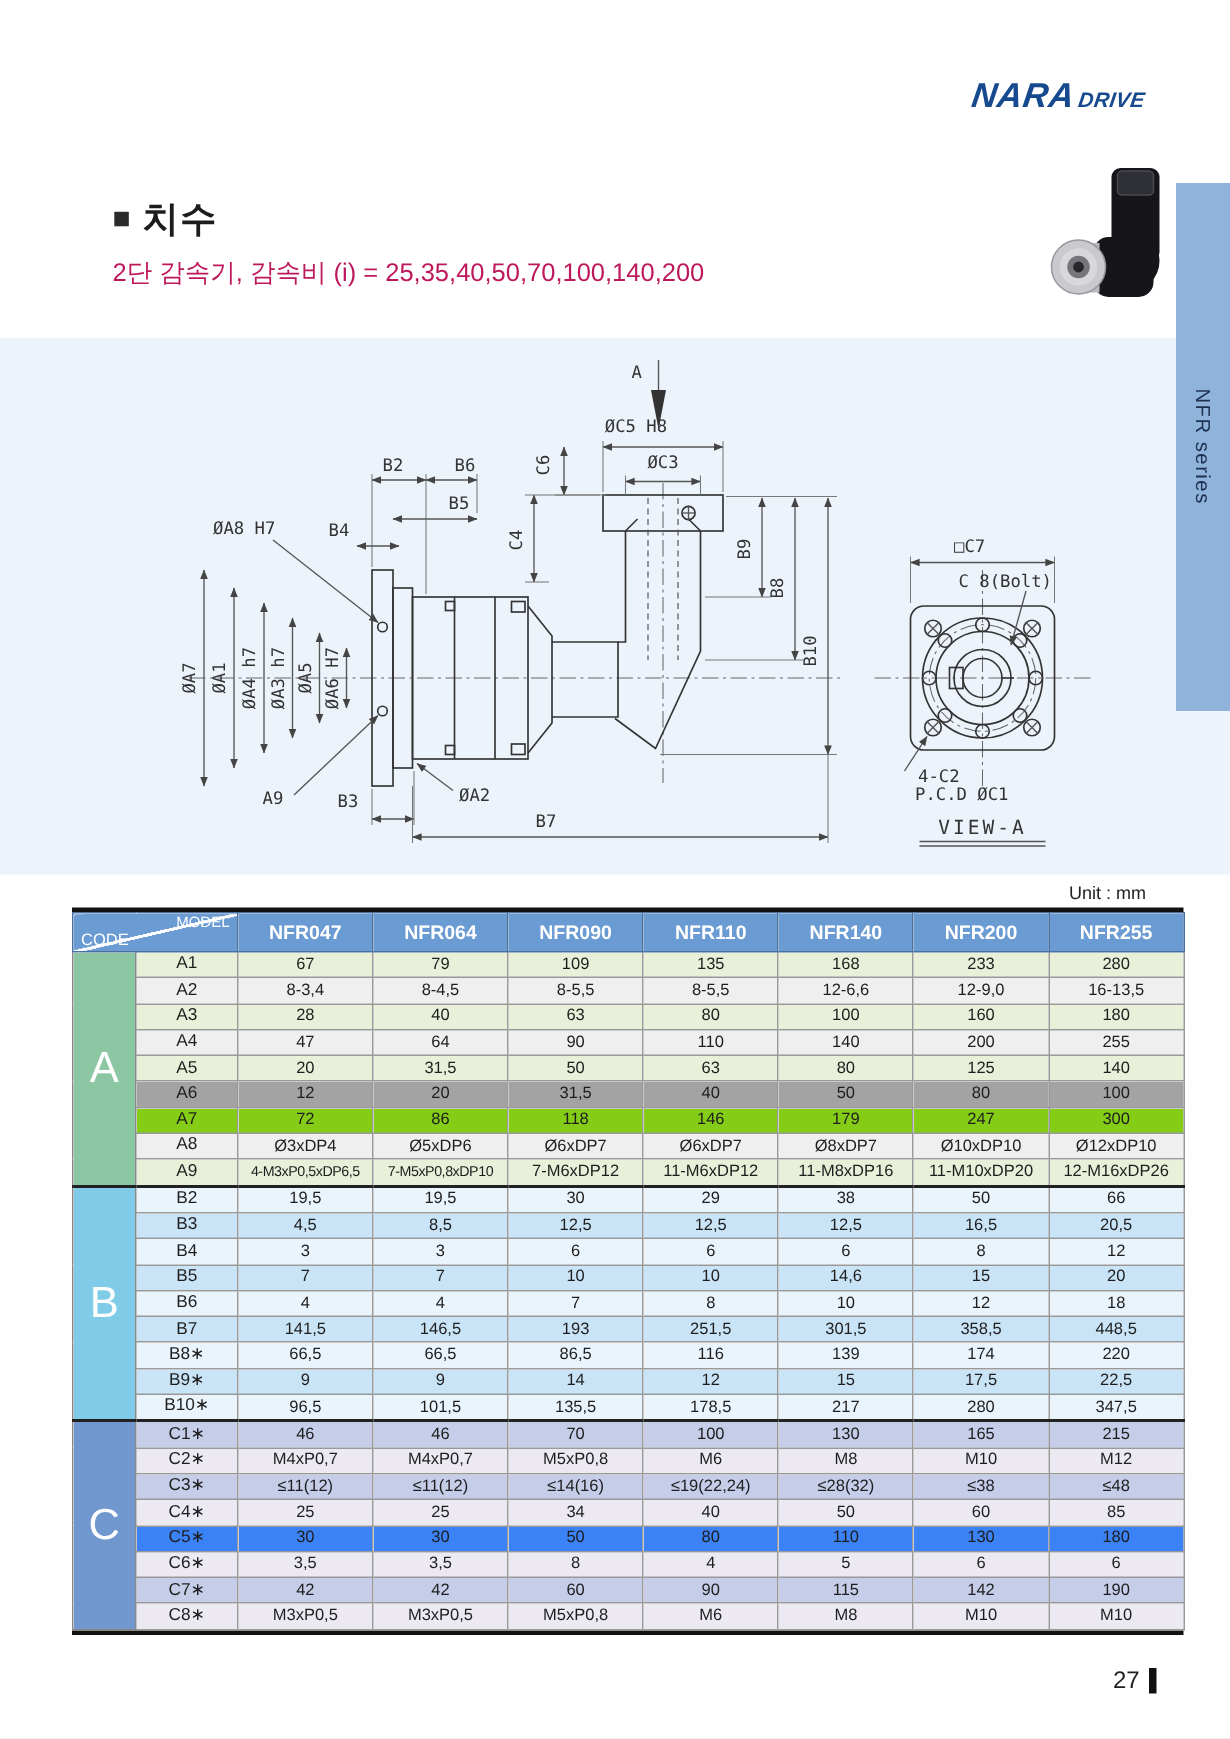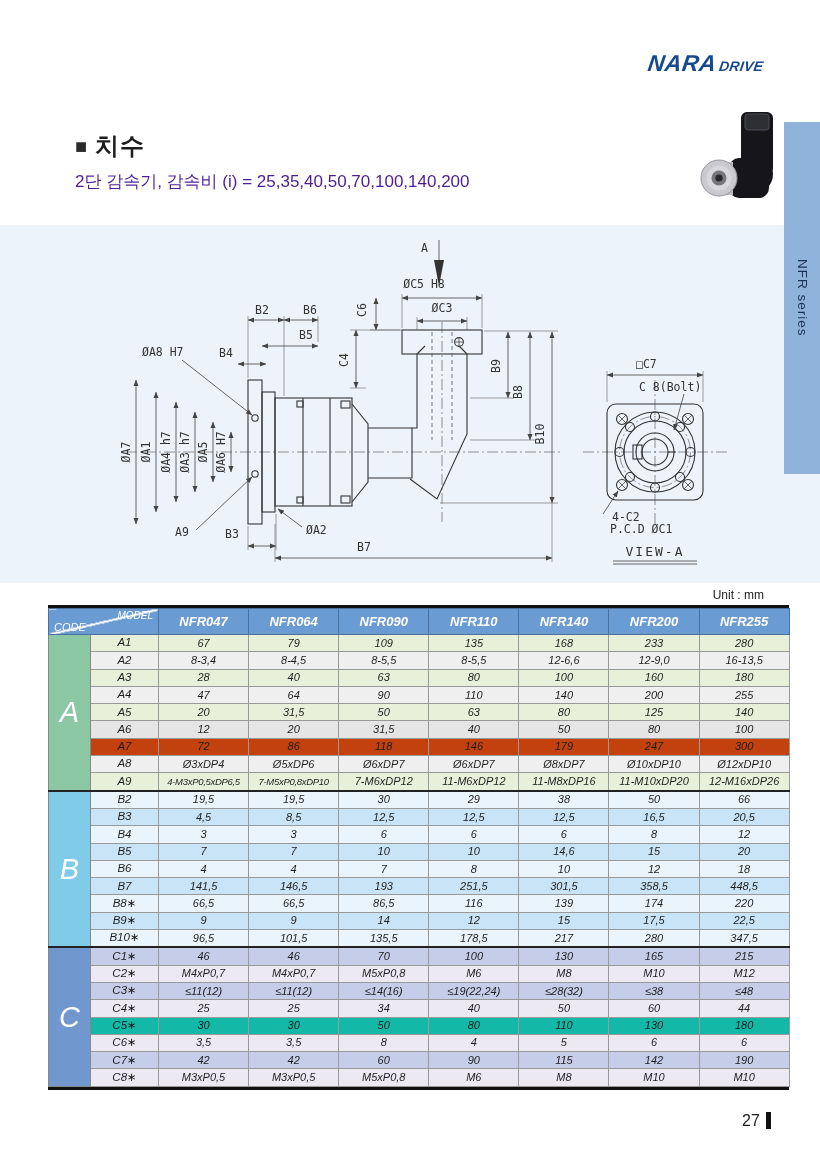--- a/index.html
+++ b/index.html
@@ -7,41 +7,41 @@
         font-family:"Liberation Sans","DejaVu Sans",sans-serif;color:#222;}
   
   .logo{position:absolute;left:648px;top:50px;display:flex;align-items:baseline;color:#17498F;
         transform:skewX(-8deg);}
   .logo .nara{font-size:23px;font-weight:900;font-style:italic;letter-spacing:.5px;}
   .logo .drive{font-size:14px;font-weight:800;font-style:italic;margin-left:3px;letter-spacing:.3px;}
   
   .title-row{position:absolute;left:75px;top:130px;display:flex;align-items:center;gap:8px;}
   .title-sq{font-size:20px;color:#2b2b2b;line-height:1;}
   .title-tx{font-size:24px;font-weight:bold;color:#1c1c1c;letter-spacing:1px;}
-  .subtitle{position:absolute;left:75px;top:170px;font-size:17px;color:#4c1d95;}
+  .subtitle{position:absolute;left:75px;top:170px;font-size:17px;color:#be185d;}
   
   .photo{position:absolute;left:695px;top:108px;width:95px;height:110px;background:#fff;}
   
   .band{position:absolute;left:0;top:225px;width:820px;height:358px;background:#EDF3FA;}
   .tab{position:absolute;left:784px;top:122px;width:36px;height:352px;background:#8FB3DB;
        display:flex;align-items:center;justify-content:center;}
   .tab span{writing-mode:vertical-rl;font-size:13.5px;color:#1d3050;letter-spacing:1px;}
   .drawing{position:absolute;left:0;top:225px;}
   .dim{stroke:#555;stroke-width:.9;fill:none;}
   .ext{stroke:#777;stroke-width:.7;}
   .part{stroke:#333;stroke-width:1.1;fill:none;}
   .dash{stroke:#555;stroke-width:.8;stroke-dasharray:4 3;fill:none;}
   .cdash{stroke:#666;stroke-width:.7;stroke-dasharray:11 3 2 3;fill:none;}
   .lbl{font-family:"DejaVu Sans Mono",monospace;font-size:11.5px;fill:#333;}
   .lblb{font-family:"DejaVu Sans Mono",monospace;font-size:13px;fill:#333;letter-spacing:2px;}
   
   .unit{position:absolute;top:588px;left:700px;width:64px;text-align:right;font-size:12px;color:#222;}
   
   .tblwrap{position:absolute;left:48px;top:605px;width:741px;border-top:3px solid #111;border-bottom:3px solid #111;}
-  table{border-collapse:collapse;table-layout:fixed;width:741px;font-style:italic;}
+  table{border-collapse:collapse;table-layout:fixed;width:741px;}
   th,td{border:1px solid #999;padding:0;text-align:center;overflow:hidden;white-space:nowrap;}
   thead th{height:25px;background:#6B9BD3;color:#fff;font-size:13px;font-weight:bold;border-color:#49709f;}
   th.corner{position:relative;background:#6B9BD3;
     background-image:linear-gradient(to bottom right,transparent calc(50% - 1px),#fff calc(50% - 1px),#fff calc(50% + 1px),transparent calc(50% + 1px));}
   th.corner .mdl{position:absolute;top:1px;right:5px;font-size:10px;font-weight:normal;}
   th.corner .cde{position:absolute;bottom:1px;left:5px;font-size:11px;font-weight:normal;text-align:right;}
   tbody td{height:16.3px;font-size:11px;line-height:1;color:#1e1e1e;}
   tbody td.gcell{color:#fff;font-size:29px;vertical-align:middle;border-color:#888;}
   tbody td.code{font-size:11.5px;}
   tbody td.sm{font-size:9.5px;letter-spacing:-.3px;}
@@ -328,31 +328,31 @@
           <tr style="background: rgb(233, 240, 217);">
             <td class="code">A5</td>
             <td>20</td>
             <td>31,5</td>
             <td>50</td>
             <td>63</td>
             <td>80</td>
             <td>125</td>
             <td>140</td>
           </tr>
-          <tr style="background: #e5e5e5;">
+          <tr style="background: #a3a3a3;">
             <td class="code">A6</td>
             <td>12</td>
             <td>20</td>
             <td>31,5</td>
             <td>40</td>
             <td>50</td>
             <td>80</td>
             <td>100</td>
           </tr>
-          <tr style="background: #c2410c;">
+          <tr style="background: #84cc16;">
             <td class="code">A7</td>
             <td>72</td>
             <td>86</td>
             <td>118</td>
             <td>146</td>
             <td>179</td>
             <td>247</td>
             <td>300</td>
           </tr>
           <tr style="background: rgb(239, 239, 239);">
@@ -498,23 +498,23 @@
             <td>≤48</td>
           </tr>
           <tr style="background: rgb(236, 233, 243); margin-top: 44px;">
             <td class="code">C4∗</td>
             <td>25</td>
             <td>25</td>
             <td>34</td>
             <td>40</td>
             <td>50</td>
             <td>60</td>
-            <td>44</td>
-          </tr>
-          <tr style="background: #14b8a6;">
+            <td>85</td>
+          </tr>
+          <tr style="background: #3b82f6;">
             <td class="code">C5∗</td>
             <td>30</td>
             <td>30</td>
             <td>50</td>
             <td>80</td>
             <td>110</td>
             <td>130</td>
             <td>180</td>
           </tr>
           <tr style="background: rgb(236, 233, 243);">

